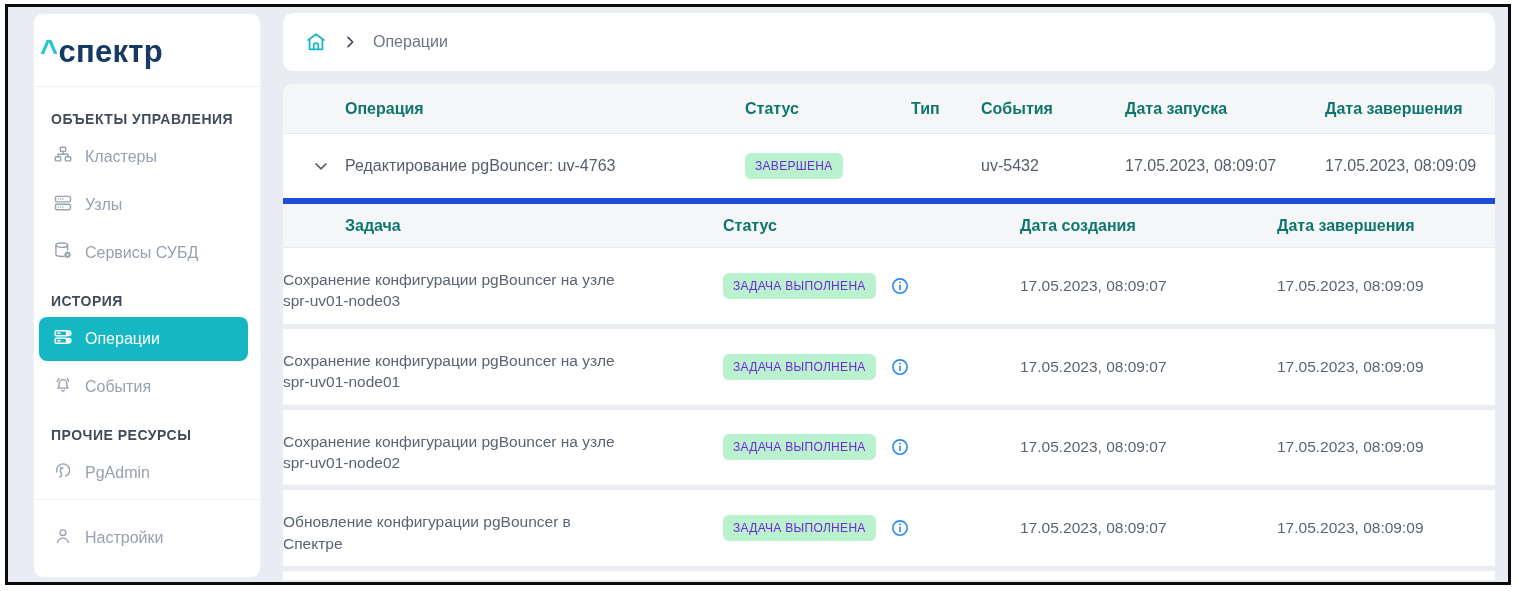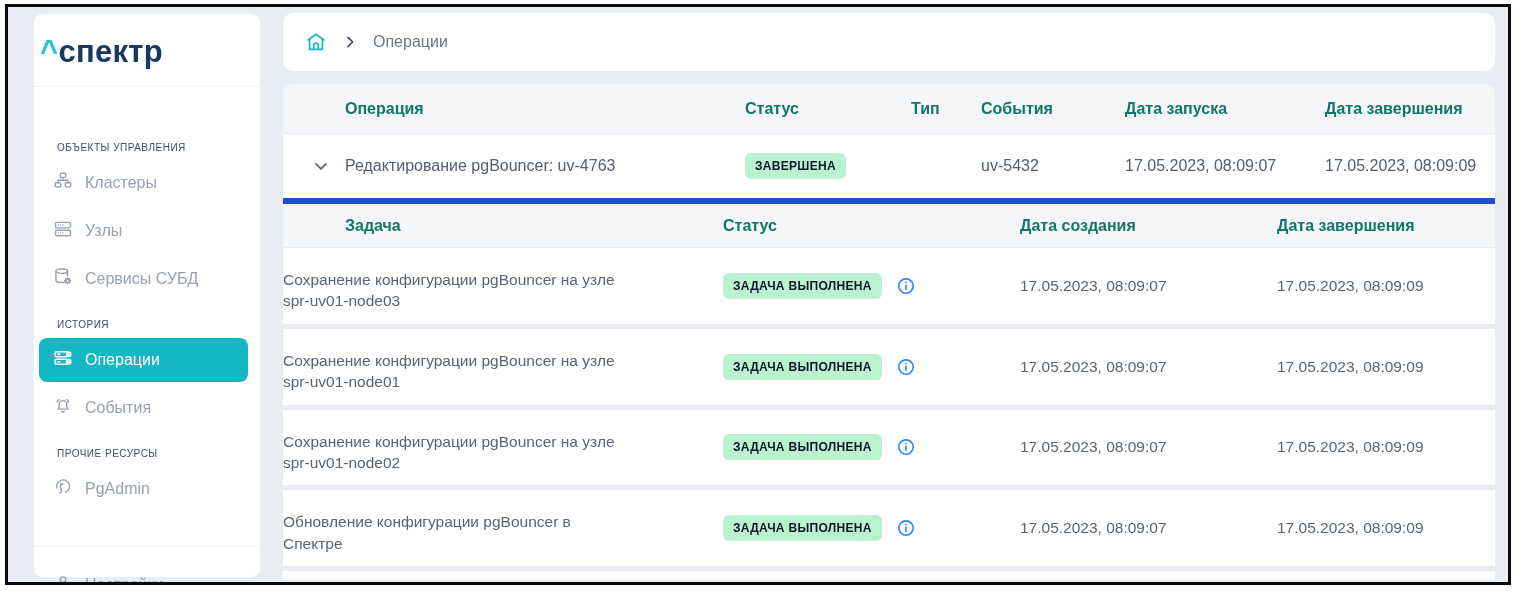--- a/index.html
+++ b/index.html
@@ -4,28 +4,28 @@
 <style>
   * { box-sizing: border-box; margin: 0; padding: 0; }
   html,body { width:1518px; height:591px; background:#ffffff;
     font-family:"Liberation Sans", sans-serif; }
   .frame { position:absolute; left:5px; top:4px; width:1506px; height:581px;
     border:3px solid #0b0b0b; background:#e9edf3; overflow:hidden; }
 
   
   .sidebar { position:absolute; left:25px; top:6px; width:228px; height:565px;
     background:#fff; border-radius:10px; border:1px solid #eceff3;
-    display:flex; flex-direction:column;gap:31px; }
+    display:flex; flex-direction:column; }
   .logo { padding:20px 10px 16px 6px; border-bottom:1px solid #eef1f4;
     font-size:31px; font-weight:700; letter-spacing:.3px; }
   .logo .caret { color:#29c5d3; }
   .logo .name { color:#173a63; }
   .nav { flex:1; padding:6px 12px 0 5px; }
-  .section-title { font-size:10px; font-weight:400; color:#414c5b;
-    letter-spacing:.5px; margin:18px 0 8px 18px; }
+  .section-title { font-size:14px; font-weight:700; color:#414c5b;
+    letter-spacing:.5px; margin:18px 0 8px 12px; }
   .nav-item { display:flex; align-items:center; gap:12px;
     padding:10px 10px 10px 14px; margin-bottom:4px; border-radius:8px;
     font-size:16px; color:#98a1af; cursor:pointer;text-align:center; }
   .nav-item svg { flex:0 0 auto; }
   .nav-item.active { background:#15b7c4; color:#ffffff; }
   .sidebar-footer { border-top:1px solid #eef1f4; padding:16px 12px 26px 5px; }
 
   
   .main { position:absolute; left:275px; top:6px; width:1212px; }
   .breadcrumb-card { height:58px; background:#fff; border-radius:10px;
@@ -45,22 +45,22 @@
   .pad-sm { padding-left:4px; }
   .op-row { height:64px; position:relative; font-size:16px; color:#545e6c; }
   .expander { position:absolute; left:28px; top:22px; width:20px; height:20px;
     cursor:pointer; background:none; border:none; }
   .task-row { min-height:71px; padding:12px 0; font-size:15.5px; color:#5a6472; }
   .task-name { max-width:348px; line-height:1.38;margin-top:9px; }
   .status-cell { display:flex; align-items:center; gap:14px; }
   .divider { height:5px; background:#e9edf3; }
   .stub { height:9px; background:#fff; }
 
-  .badge { display:inline-block; background:#baf2cf; color:#0f172a;
-    font-size:12px; font-weight:700; letter-spacing:.3px; padding:6px 10px;
+  .badge { display:inline-block; background:#baf2cf; color:#6d28d9;
+    font-size:12px; font-weight:400; letter-spacing:.3px; padding:6px 10px;
     border-radius:6px; white-space:nowrap; }
 </style>
 </head>
 <body>
 
 <div class="frame">
 
   <aside class="sidebar">
     <div class="logo">
       <span class="caret">^</span><span class="name">спектр</span>

